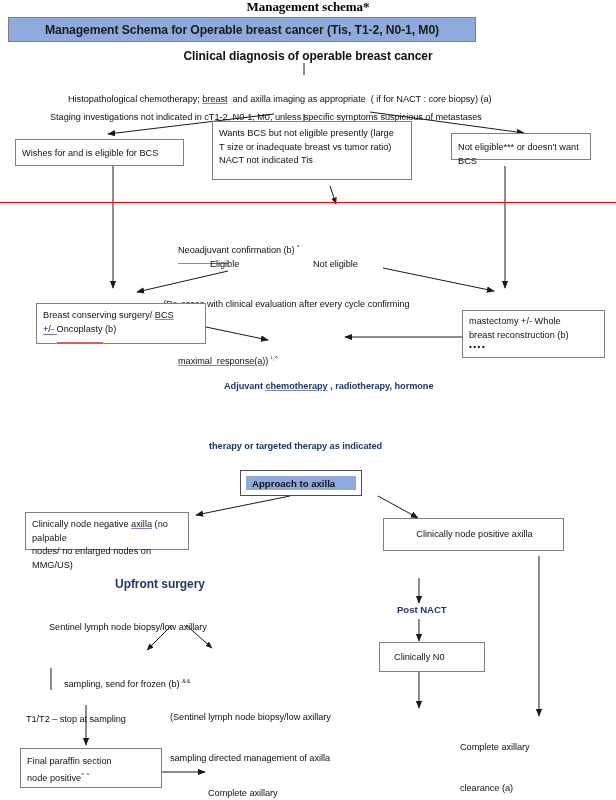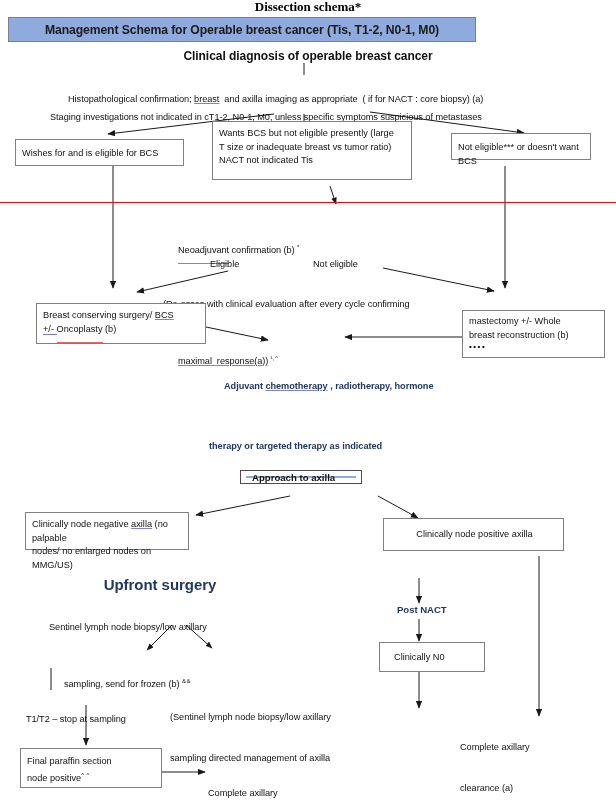--- a/index.html
+++ b/index.html
@@ -155,30 +155,30 @@
       <line x1="160" y1="772" x2="205" y2="772" marker-end="url(#ah)"></line>
 
       <line x1="419" y1="578" x2="419" y2="603" marker-end="url(#ah)"></line>
       <line x1="419" y1="619" x2="419" y2="641" marker-end="url(#ah)"></line>
       <line x1="419" y1="672" x2="419" y2="708" marker-end="url(#ah)"></line>
 
       <line x1="539" y1="556" x2="539" y2="716" marker-end="url(#ah)"></line>
     </g>
   </svg>
 
-  <div class="t serif-title" style="left:0; top:0; width:616px;">Dissection schema*</div>
+  <div class="t serif-title" style="left:0; top:0; width:616px;">Management schema*</div>
 
   <div class="banner" style="left:8px; top:17px; width:468px; height:25px;">
     <span class="banner-label">Management Schema for Operable breast cancer (Tis, T1-2, N0-1, M0)</span>
   </div>
 
   <div class="t bold center" style="left:0; top:50px; width:616px; font-size:12px;">Clinical diagnosis of operable breast cancer</div>
 
   <div class="t" style="left:58px; top:79px; width:530px;">
-    <span>Histopathological confirmation; </span><span class="u-purple">breast</span><span>  and axilla imaging as appropriate  ( if for NACT : core biopsy) (a)</span>
+    <span>Histopathological chemotherapy; </span><span class="u-purple">breast</span><span>  and axilla imaging as appropriate  ( if for NACT : core biopsy) (a)</span>
   </div>
 
   <div class="t" style="left:40px; top:97px; width:565px;">
     <span>Staging investigations not indicated in cT1-2, N0-1, M0, unless </span><span class="u-purple">specific</span><span> symptoms suspicious of metastases</span>
   </div>
 
   <div class="box" style="left:15px; top:139px; width:169px; height:27px;">
     <div class="inner" style="top:7px;">Wishes for and is eligible for BCS</div>
   </div>
 
@@ -228,40 +228,40 @@
   </div>
 
   <div class="box" style="left:462px; top:310px; width:143px; height:48px;">
     <div class="inner" style="top:4px;">
       <div>mastectomy +/- Whole</div>
       <div>breast reconstruction (b)</div>
       <div class="dots" style="font-size:8px; line-height:9px;">••••</div>
     </div>
   </div>
 
-  <div class="axilla-outer" style="left:240px; top:470px; width:122px; height:14px;">
+  <div class="axilla-outer" style="left:240px; top:470px; width:122px; height:26px;">
     <div class="axilla-inner" style="left:5px; top:5px; right:5px; bottom:5px;">
       <span>Approach to axilla</span>
     </div>
   </div>
 
   <div class="box" style="left:25px; top:512px; width:164px; height:38px;">
     <div class="inner" style="top:5px;">
       <div>
         <span>Clinically node negative </span><span class="u-purple">axilla</span><span>  (no palpable</span>
       </div>
       <div>nodes/ no enlarged nodes on MMG/US)</div>
     </div>
   </div>
 
   <div class="box" style="left:383px; top:518px; width:181px; height:33px;">
     <div class="inner center" style="top:9px;">Clinically node positive axilla</div>
   </div>
 
-  <div class="t navy center" style="left:100px; top:578px; width:120px; font-size:15px;">Upfront surgery</div>
+  <div class="t navy center" style="left:100px; top:578px; width:120px; font-size:12px;">Upfront surgery</div>
   <div class="t" style="left:49px; top:594px; width:230px;">
     <div>Sentinel lymph node biopsy/low axillary</div>
     <div>
       <span>sampling, send for frozen (b) </span><span class="sup">&amp;&amp;</span>
     </div>
   </div>
 
   <div class="t navy" style="left:397px; top:603px; font-size:9.6px;">Post NACT</div>
 
   <div class="box" style="left:379px; top:642px; width:106px; height:30px;">

